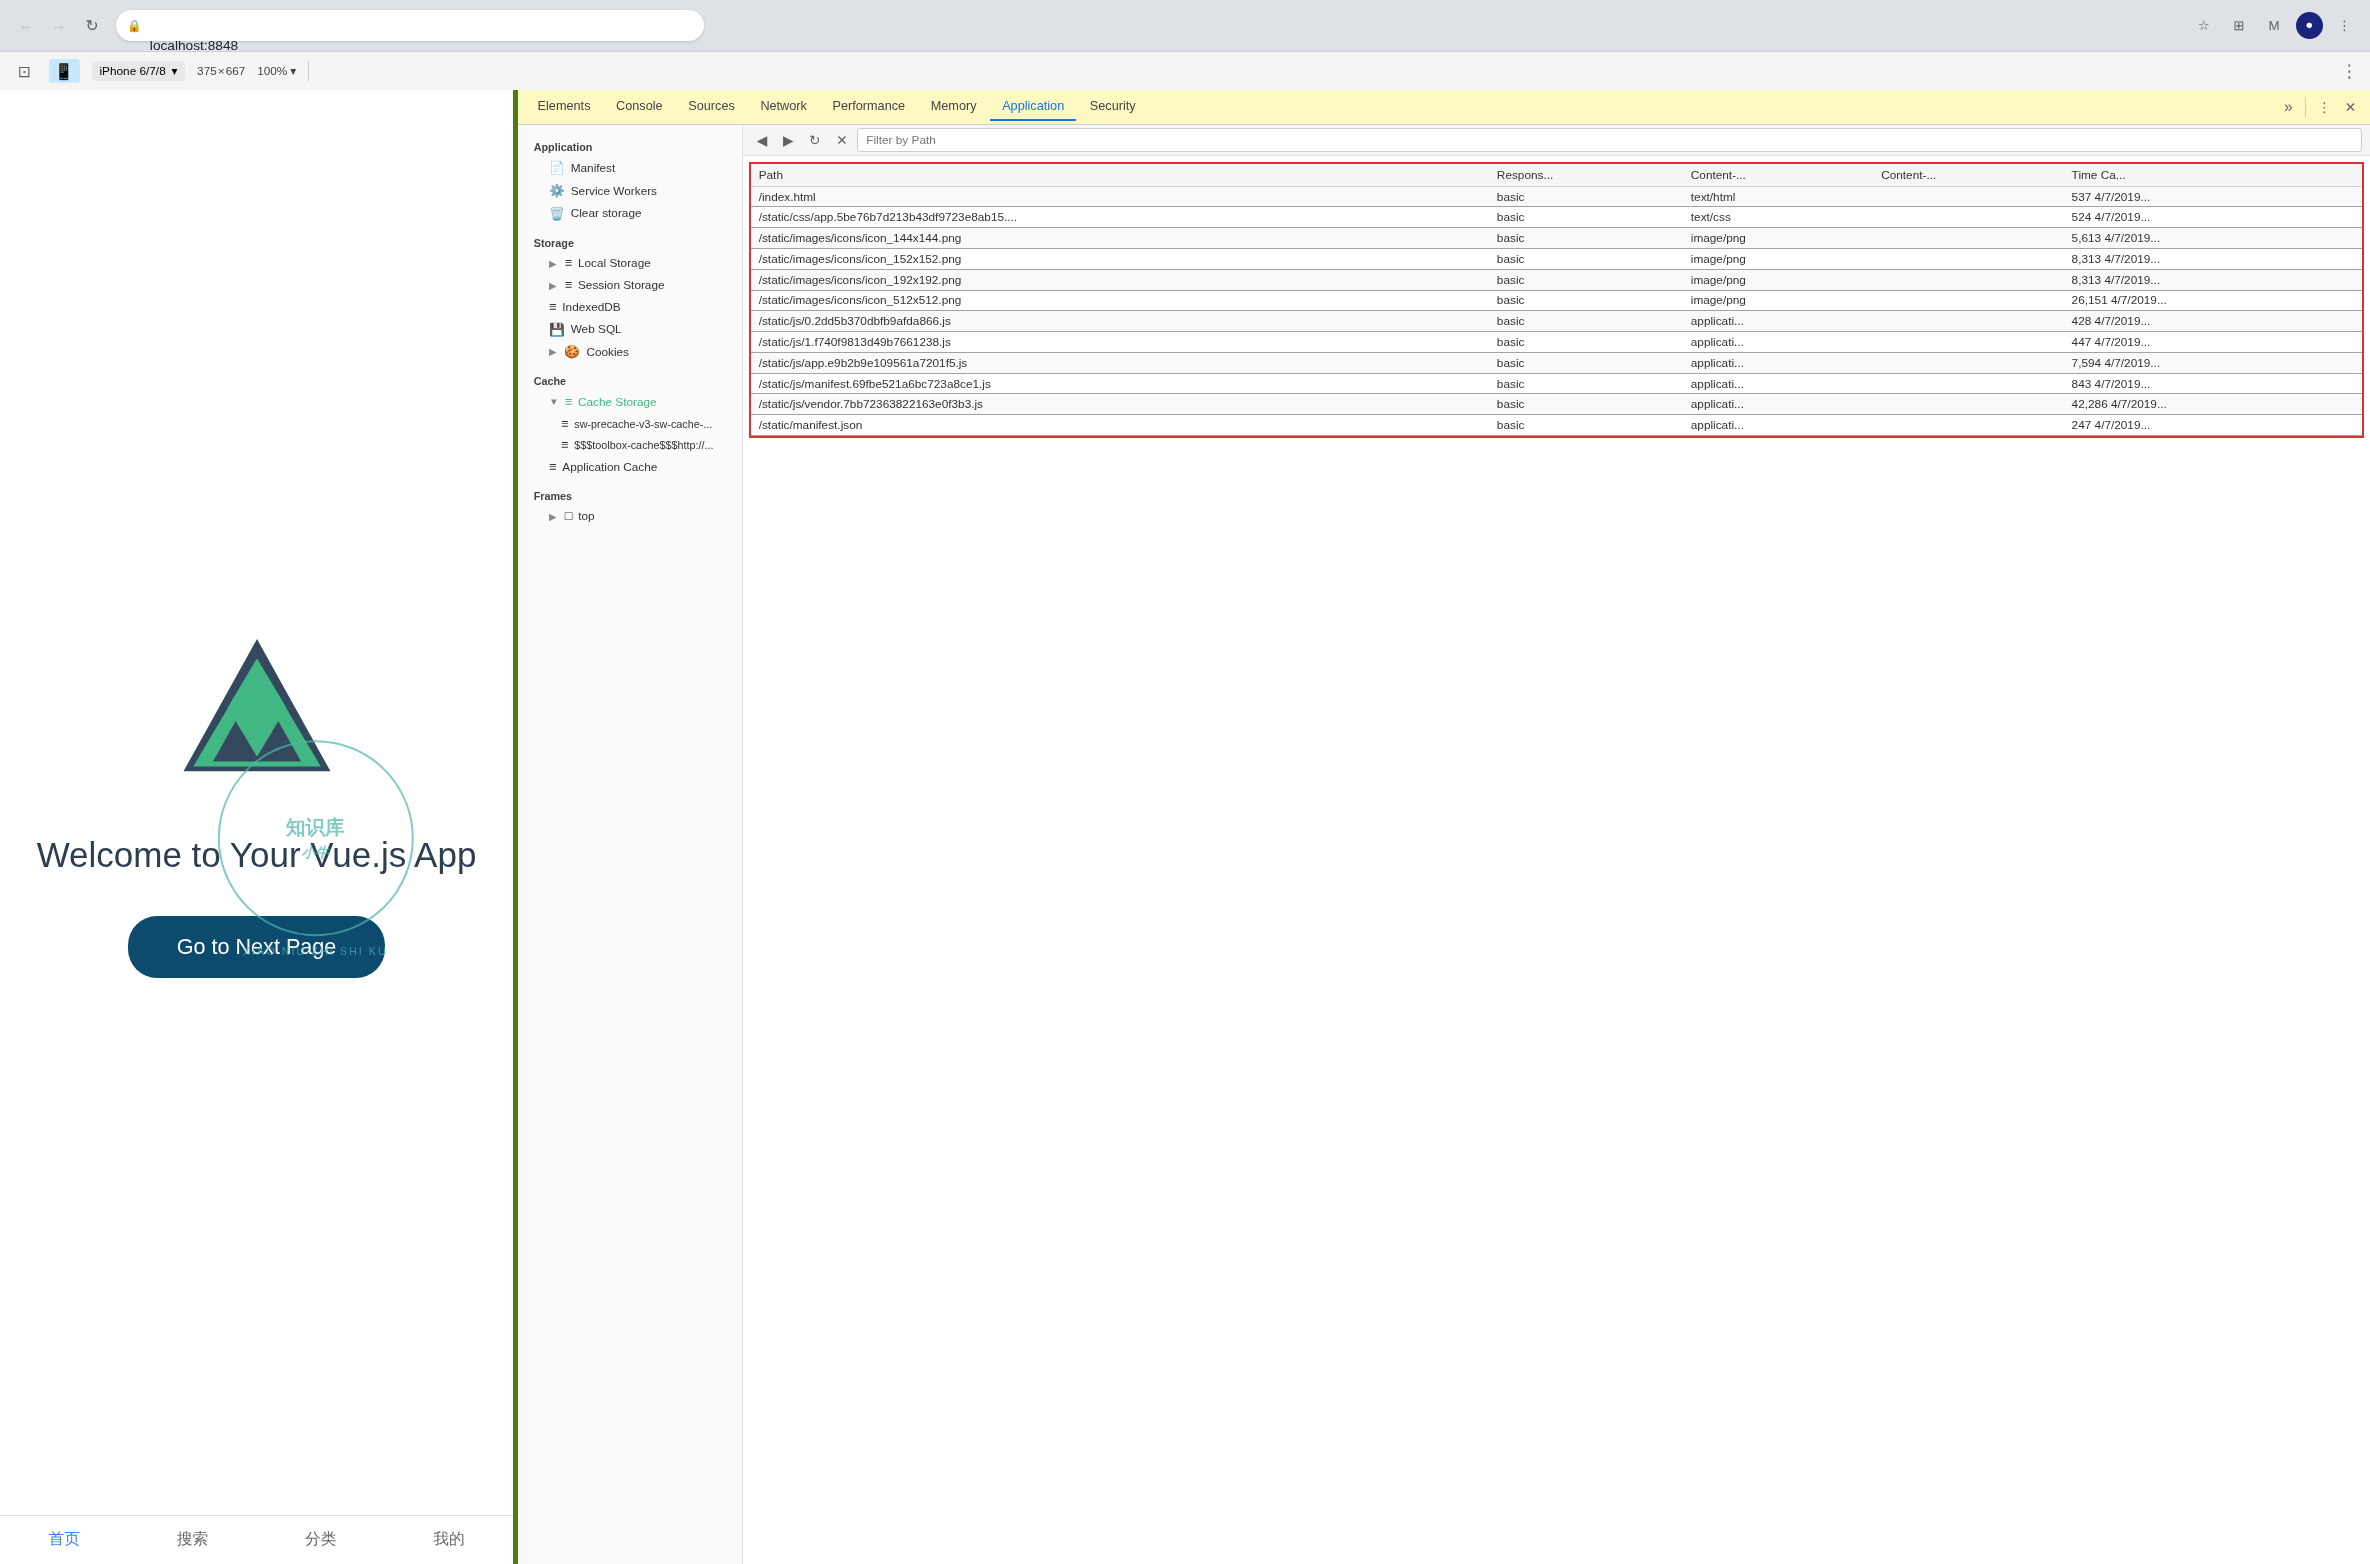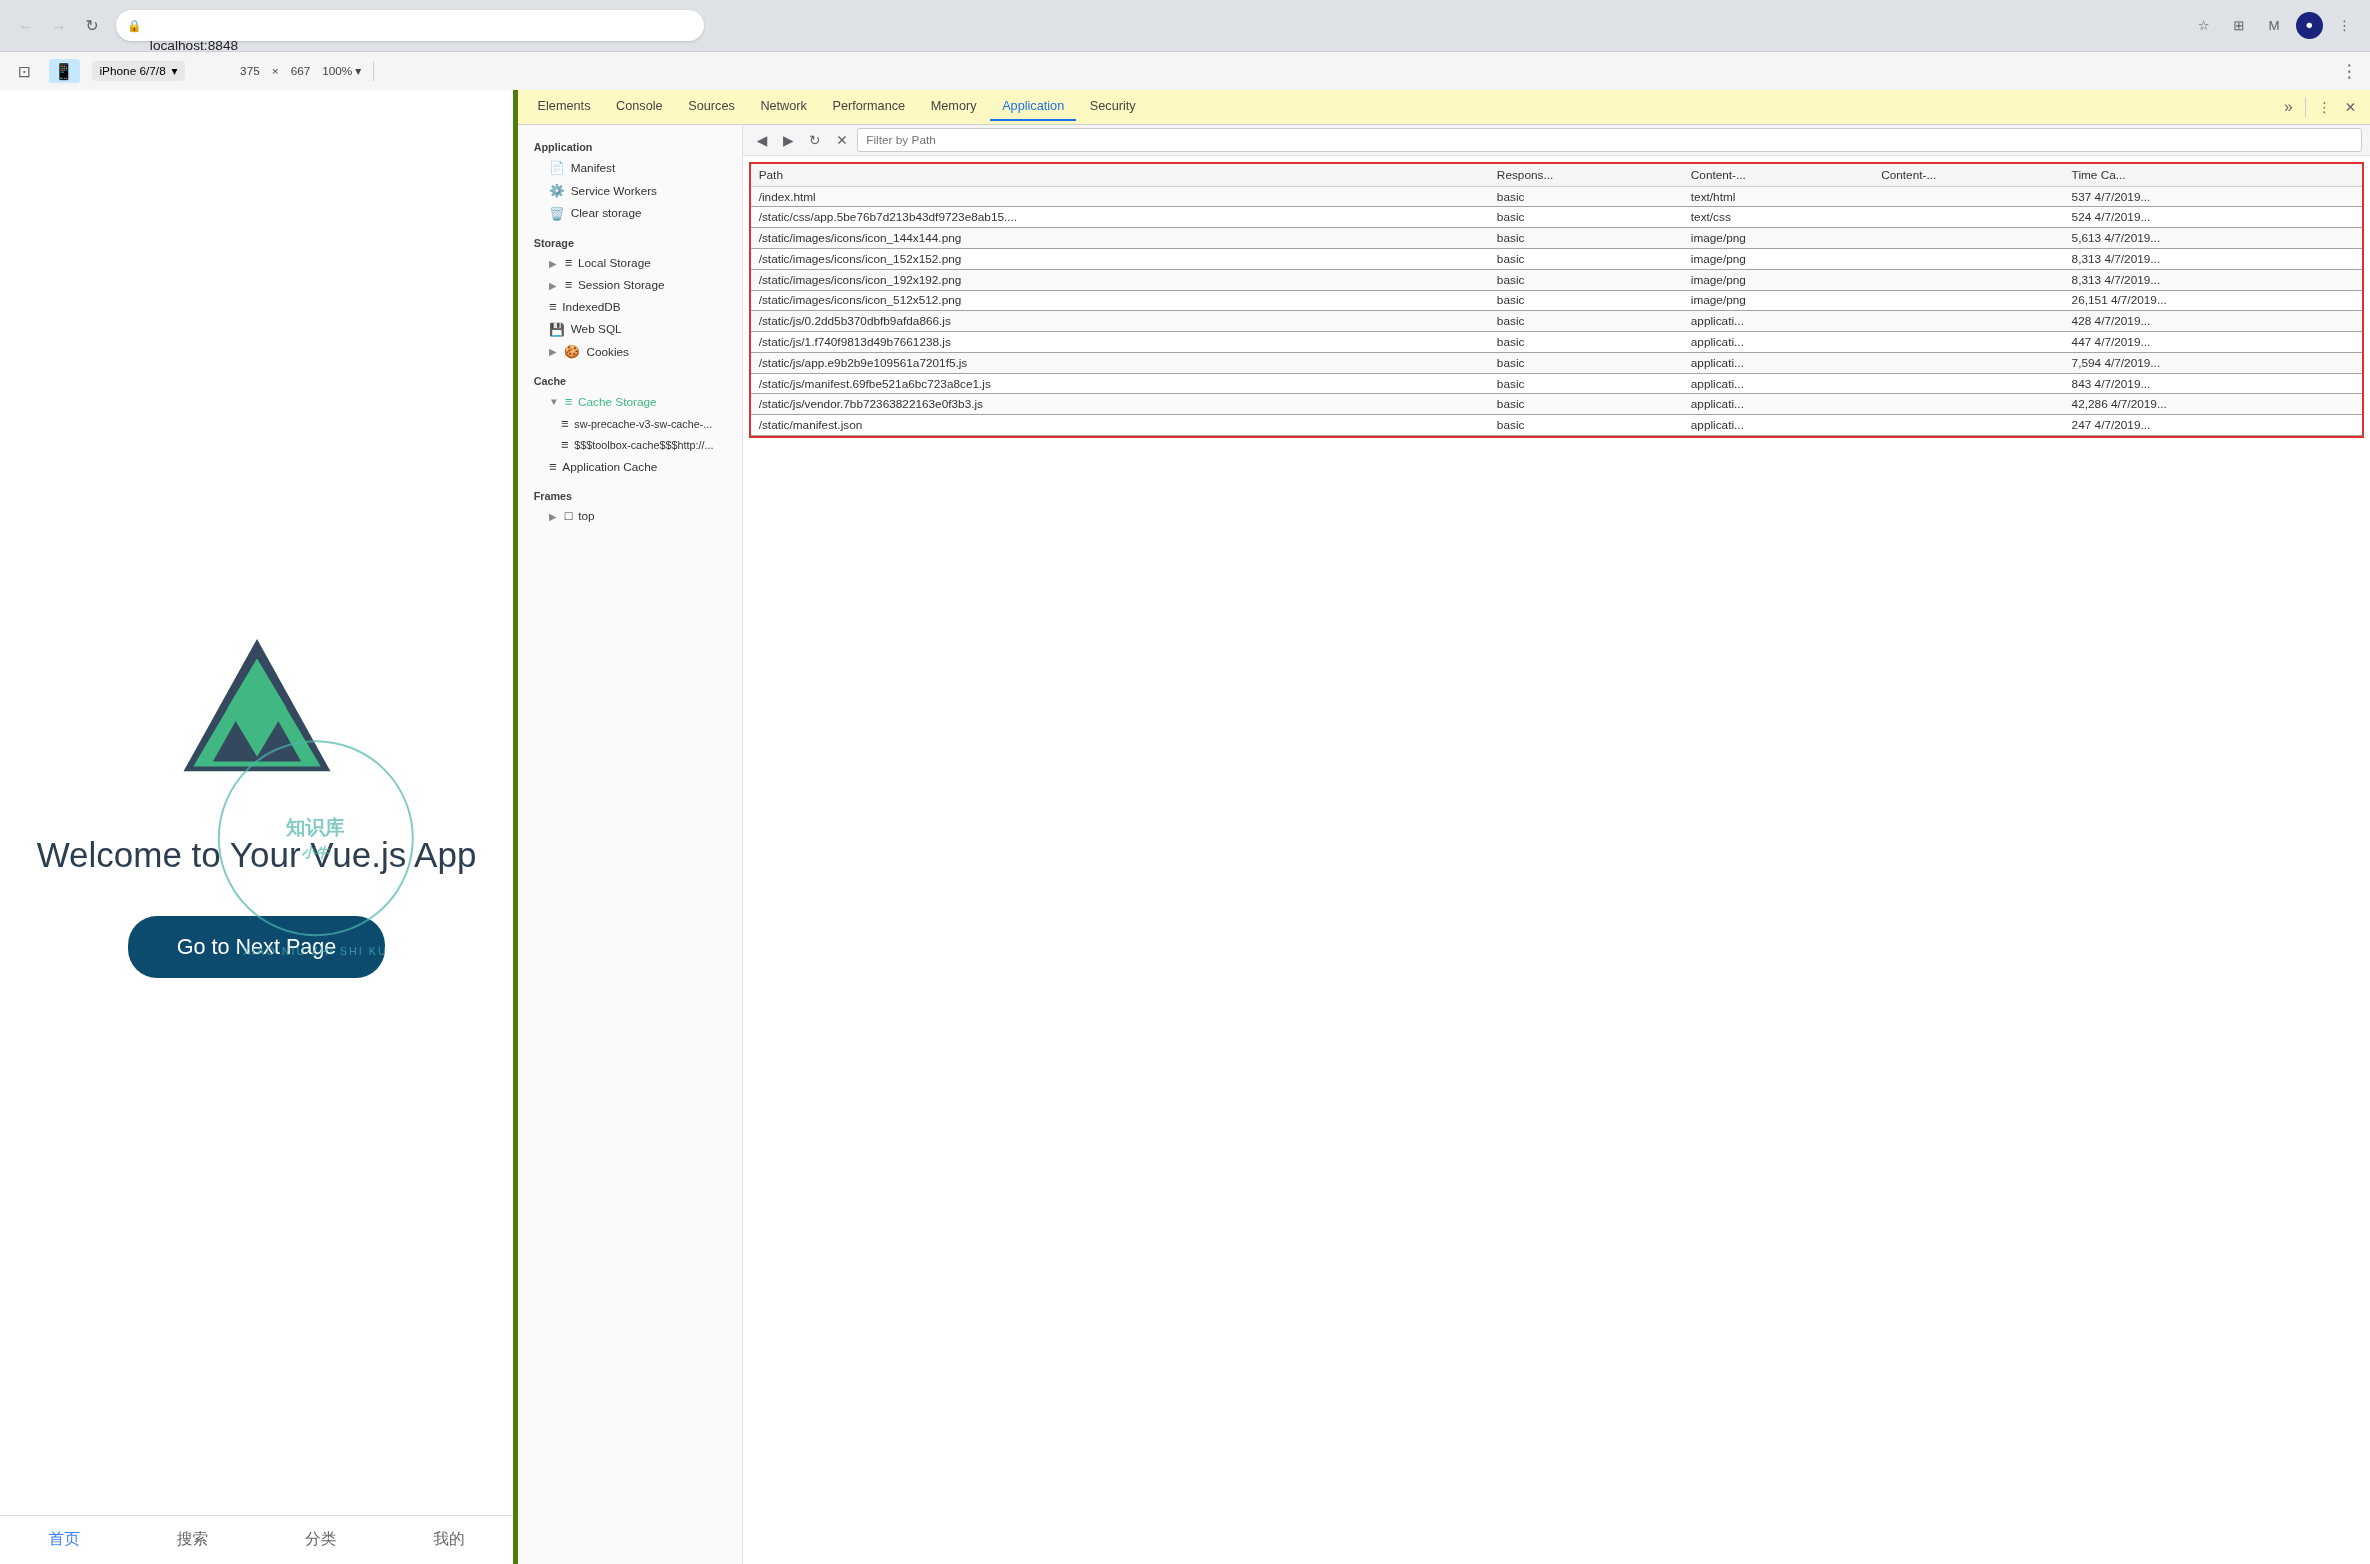--- a/index.html
+++ b/index.html
@@ -13,21 +13,21 @@
     .nav-btn.disabled { color: #c0c0c0; cursor: default; }
     .address-bar { flex: 1; max-width: 588px; height: 31px; border: none; border-radius: 15.7px; background: white; display: flex; align-items: center; padding: 0 11.8px; gap: 7.8px; box-shadow: 0 1px 2.9px rgba(0,0,0,0.15); }
     .address-bar-icon { color: #5f6368; font-size: 11.8px; }
     .address-text { font-size: 13.7px; color: #202124; flex: 1; margin-top: 40px; }
     .toolbar-actions { display: flex; gap: 7.8px; align-items: center; margin-left: auto; }
     .toolbar-icon { width: 27.4px; height: 27.4px; border-radius: 50%; background: transparent; border: none; cursor: pointer; display: flex; align-items: center; justify-content: center; color: #5f6368; }
 
     
     .devtools-bar { background: #f5f5f5; border-top: 1px solid #d0d0d0; display: flex; align-items: center; padding: 3.9px 11.8px; height: 39px; gap: 11.8px; }
     .device-selector { display: flex; align-items: center; gap: 5.9px; background: #e8e8e8; border-radius: 3.9px; padding: 2.9px 7.8px; font-size: 11.8px; cursor: pointer; }
-    .dimensions { font-size: 11.8px; color: #444; display: flex; align-items: flex-start; gap: 12px; margin-left: 43px; }
+    .dimensions { font-size: 11.8px; color: #444; display: flex; align-items: flex-start; gap: 1px; }
     .zoom-selector { font-size: 11.8px; color: #444; display: flex; align-items: center; gap: 2.9px; cursor: pointer; }
     .bar-separator { width: 1px; height: 19.6px; background: #ccc; }
     .bar-dots { margin-left: auto; cursor: pointer; font-size: 17.6px; color: #666; }
 
     
     .main-layout { display: flex; height: calc(100vh - 90px); }
 
     
     .viewport-panel { width: 518px; background: #e8e8e8; display: flex; flex-direction: column; border-right: 5px solid #4d7c0f; }
     .viewport-inner { background: white; margin: 0; flex: 1; display: flex; flex-direction: column; overflow: hidden; position: relative; }

